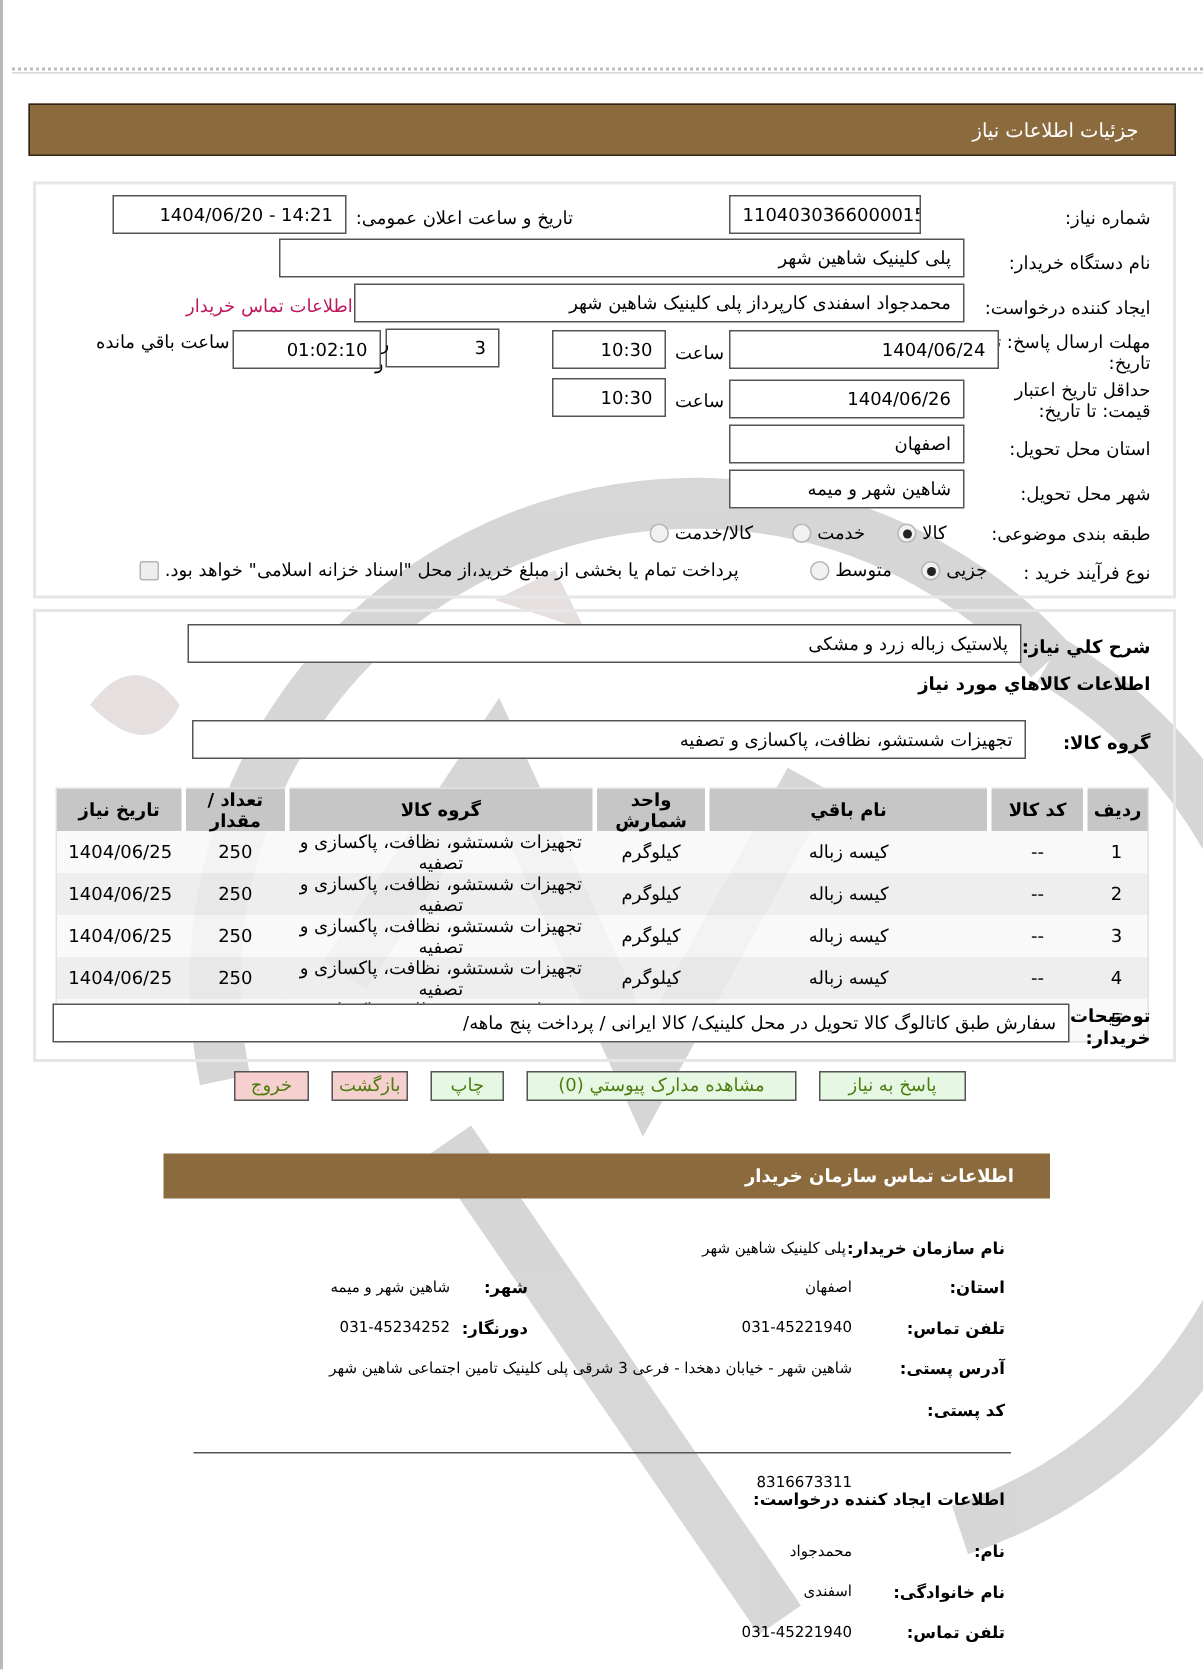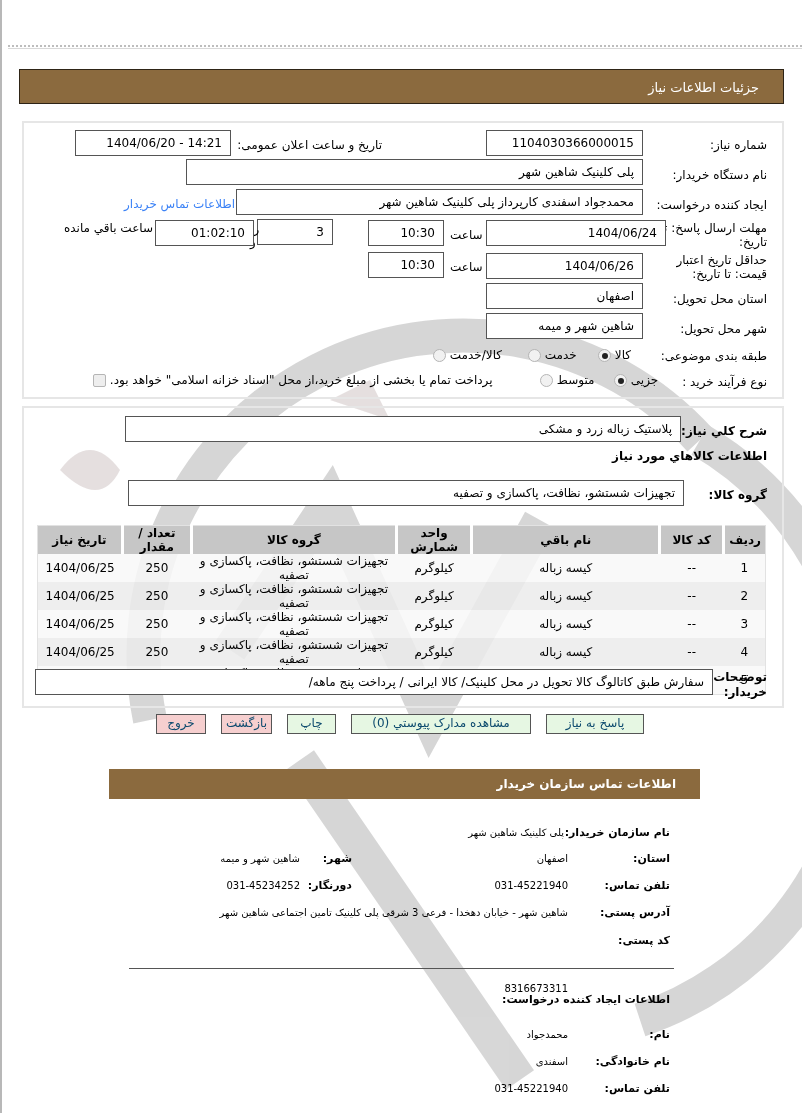--- a/index.html
+++ b/index.html
@@ -24,40 +24,40 @@
   .panel1 { top: 121px; height: 278px; }
   .panel2 { top: 406px; height: 302px; }
 
   .abs { position: absolute; z-index: 2; }
   .label { font-size: 12px; white-space: nowrap; }
   .box {
     position: absolute; border: 1px solid #555; background: #fff; height: 26px;
     font-size: 12px; line-height: 24px; padding: 0 8px; white-space: nowrap; overflow: hidden; z-index: 2;
   }
   .box.ltr { direction: ltr; text-align: right; }
-  .link { color: #3b82f6; text-decoration: none; }
+  .link { color: #be185d; text-decoration: none; }
 
   .radio {
     display: inline-block; width: 13px; height: 13px; border-radius: 50%;
     border: 1px solid #b5b5b5; background: #f1f1f1; vertical-align: middle; position: relative;
   }
   .radio.on::after { content: ""; position: absolute; left: 3px; top: 3px; width: 6px; height: 6px; border-radius: 50%; background: #222; }
   .check { display: inline-block; width: 13px; height: 13px; border: 1px solid #b5b5b5; background: #eee; border-radius: 2px; vertical-align: middle; }
 
   .bold { font-weight: bold; padding-left: 45px; }
 
   table.items { position: absolute; left: 37px; top: 525px; width: 729px; border-collapse: collapse; z-index: 2; font-size: 12px; border: 1px solid #e2e2e2; }
   table.items th { background: #c6c6c6; font-weight: bold; height: 24px; padding: 0 4px; border-left: 3px solid #fff; text-align: center; }
   table.items td { height: 22px; text-align: center; padding: 0 4px; }
   table.items tr.odd td { background: rgba(248,248,248,0.85); }
   table.items tr.even td { background: rgba(235,235,235,0.85); }
 
   .btn {
     position: absolute; top: 714px; height: 20px; border: 1px solid #555; font-size: 12px;
-    text-align: center; line-height: 16px; z-index: 2; cursor: pointer; color: #0c4a6e;
+    text-align: center; line-height: 16px; z-index: 2; cursor: pointer; color: #4d7c0f;
   }
   .btn.green { background: #e6f7e3; }
   .btn.pink { background: #f6cfcf; }
 
   .section-bar {
     position: absolute; left: 109px; top: 769px; width: 591px; height: 30px; background: #8b6a3e;
     color: #fff; font-weight: bold; font-size: 12px; line-height: 30px; padding-right: 24px; z-index: 2;
   }
   .ci-label { position: absolute; font-weight: bold; font-size: 11px; white-space: nowrap; z-index: 2; }
   .ci-val { position: absolute; font-size: 10px; white-space: nowrap; z-index: 2; }
@@ -82,21 +82,21 @@
     <path d="M 330 100 l 40 -20 l 20 40 z"></path>
   </g>
 </svg>
 
 <div class="title-bar">جزئیات اطلاعات نیاز</div>
 
 <div class="panel panel1"></div>
 <div class="panel panel2"></div>
 
 <span class="abs label" style="right:35px; top:138px;">شماره نیاز:</span>
-<div class="box ltr" style="left:486px; top:130px; width:157px;">1104030366000015</div>
+<div class="box ltr" style="left:486px; top:130px; width:128px;">1104030366000015</div>
 <span class="abs label" style="right:420px; top:138px;">تاریخ و ساعت اعلان عمومی:</span>
 <div class="box ltr" style="left:75px; top:130px; width:156px;">1404/06/20 - 14:21</div>
 
 <span class="abs label" style="right:35px; top:168px;">نام دستگاه خریدار:</span>
 <div class="box" style="left:186px; top:159px; width:457px;">پلی کلینیک شاهین شهر</div>
 
 <span class="abs label" style="right:35px; top:198px;">ایجاد کننده درخواست:</span>
 <div class="box" style="left:236px; top:189px; width:407px;">محمدجواد اسفندی کارپرداز پلی کلینیک شاهین شهر</div>
 <a class="abs link" style="left:124px; top:197px;" href="#">اطلاعات تماس خریدار</a>
 

